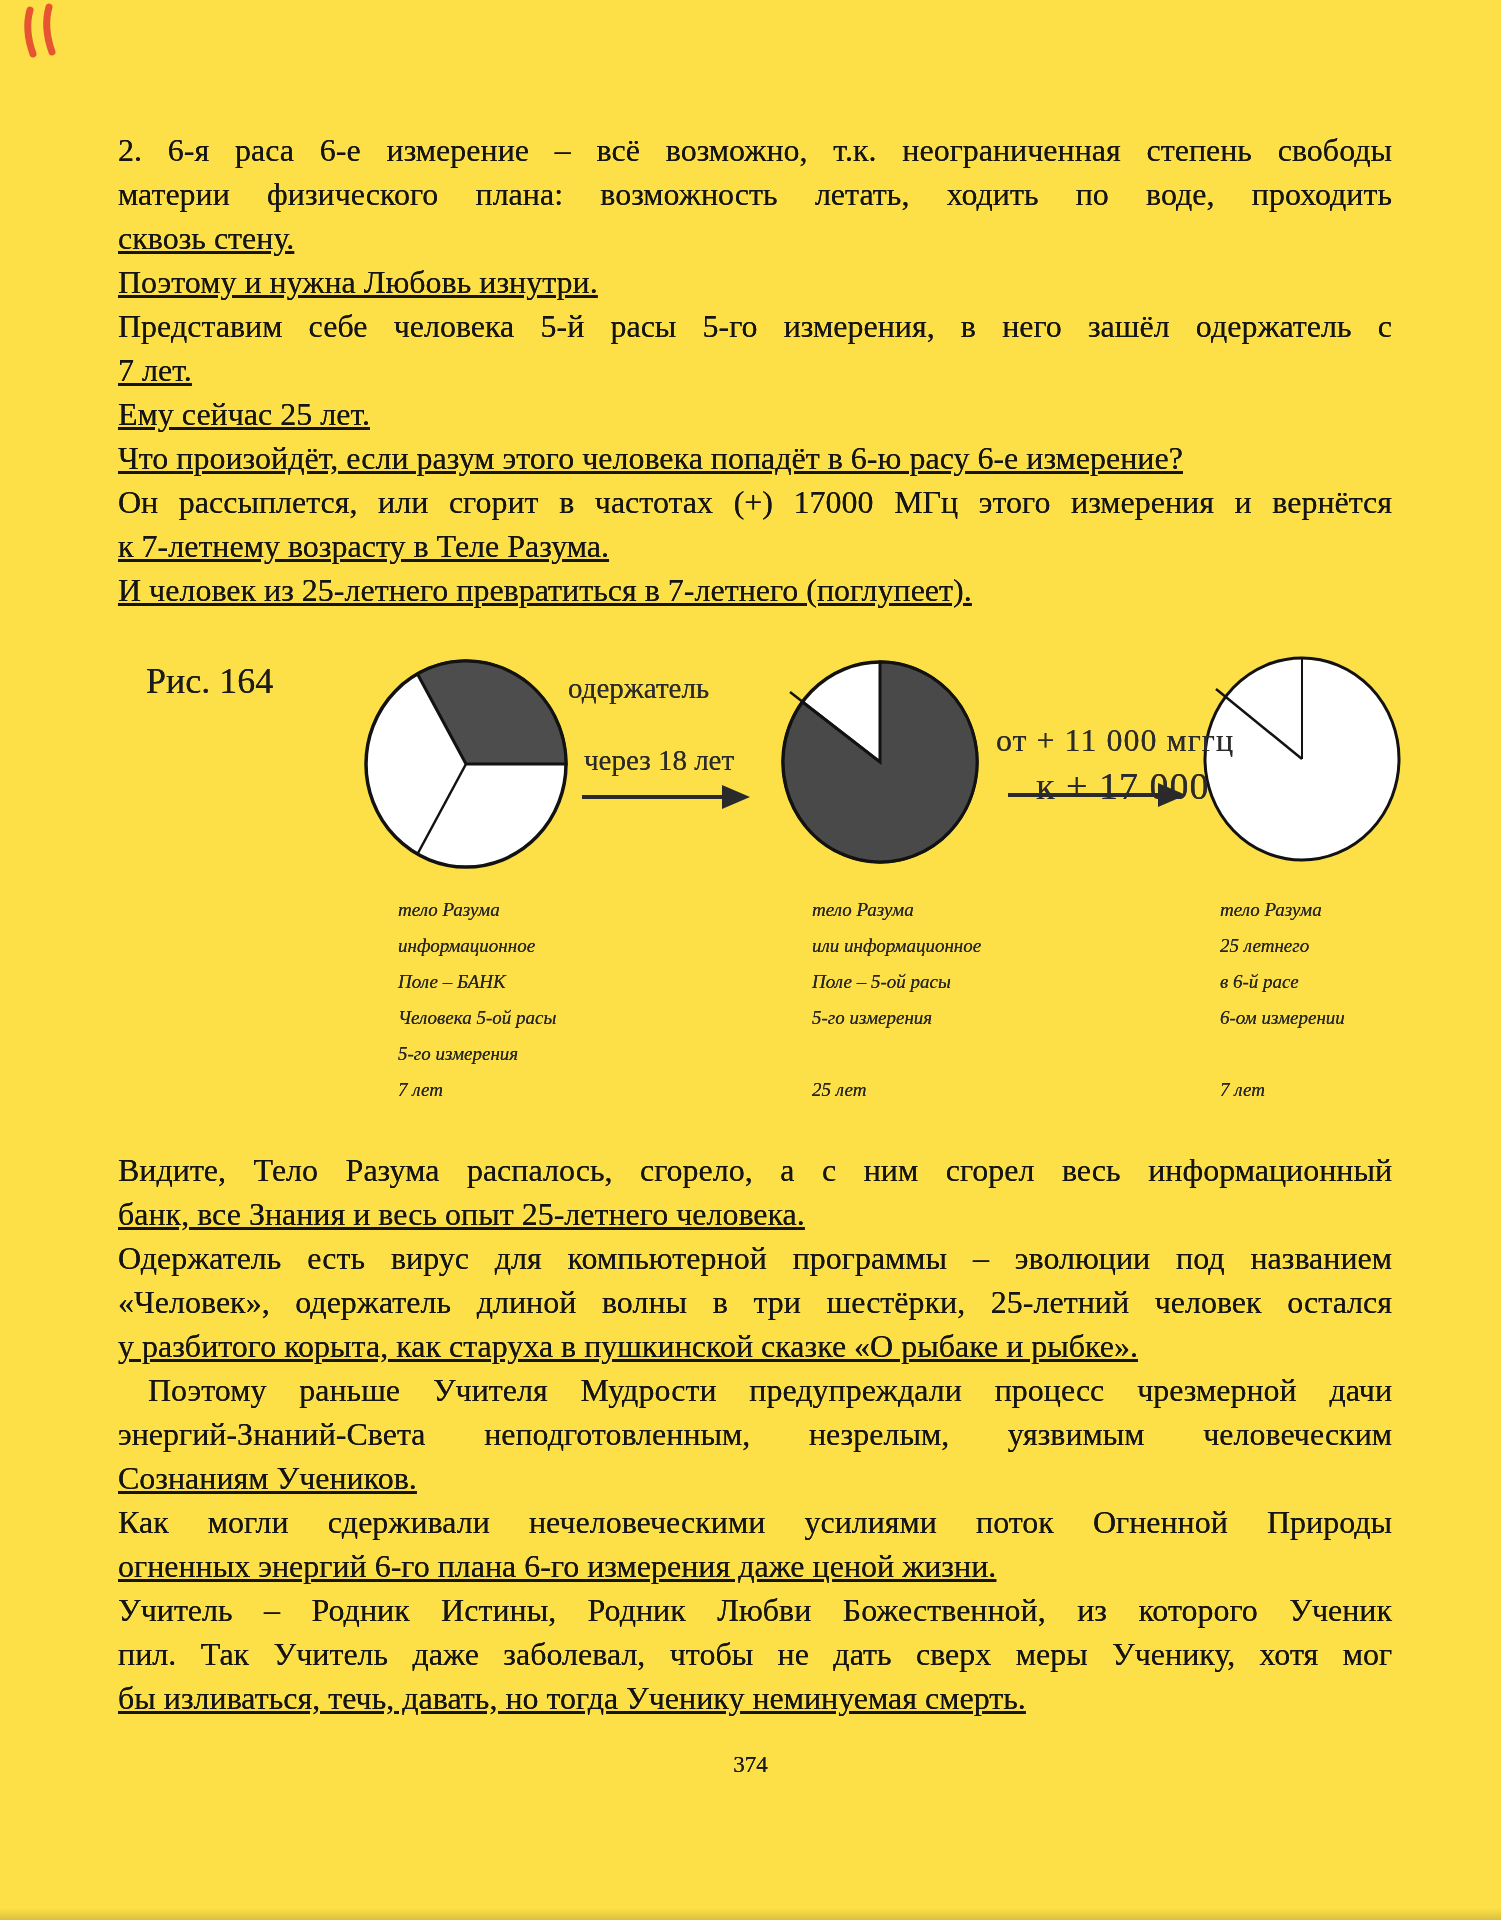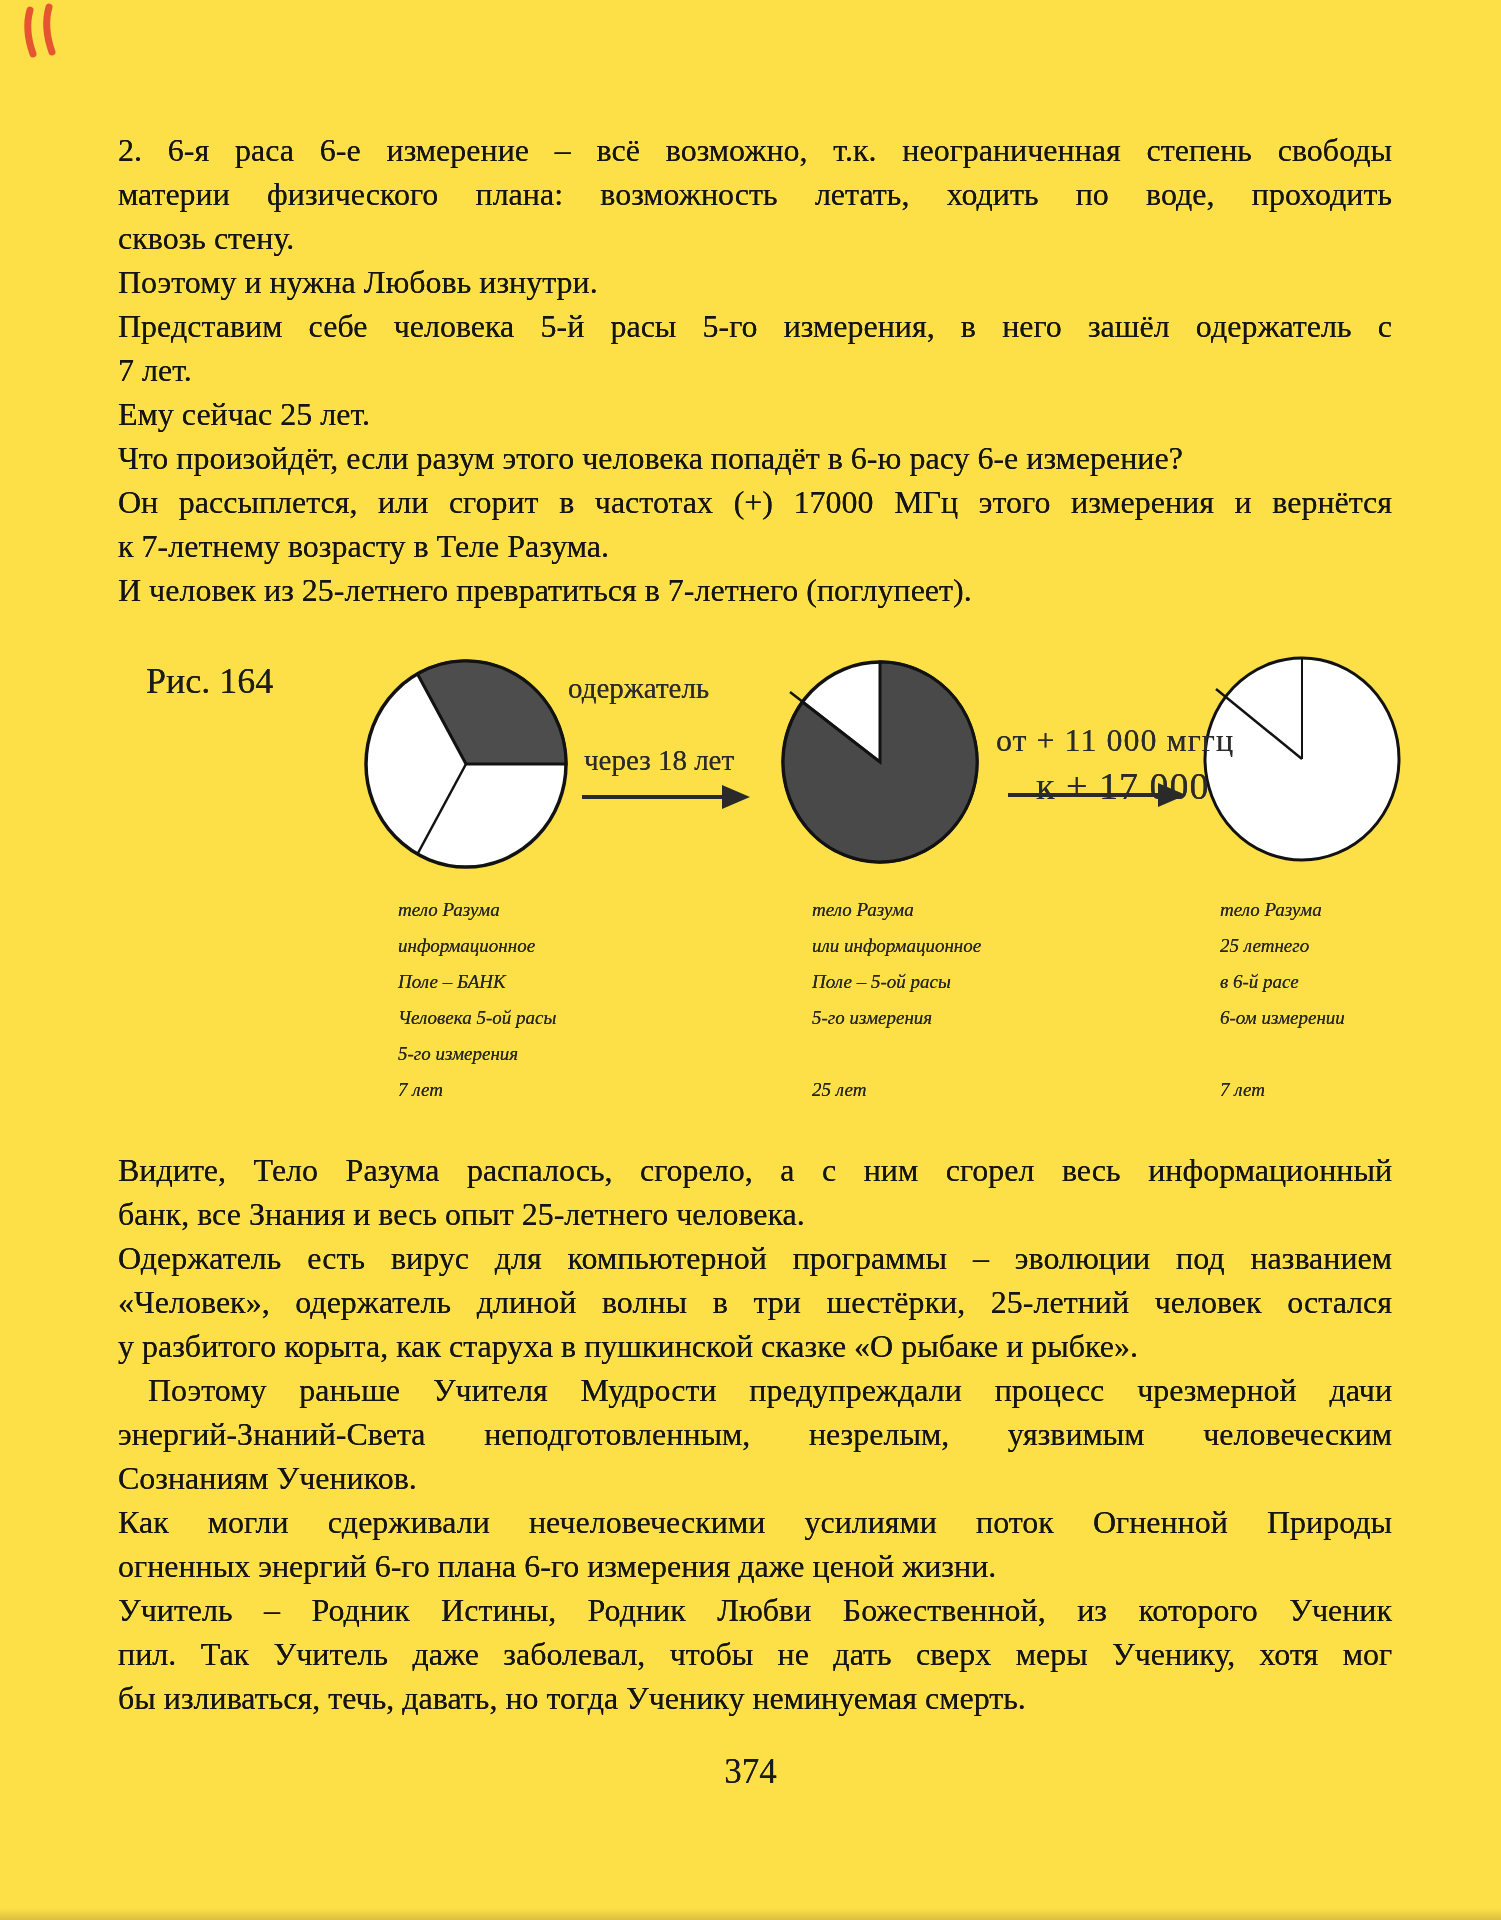--- a/index.html
+++ b/index.html
@@ -19,21 +19,21 @@
   .para{margin:0;}
   .para .line{
     font-size:32px;
     line-height:44px;
     white-space:nowrap;
     text-align:justify;
     text-align-last:justify;
     color:#151515;
     text-shadow:0 0 0.5px currentColor;
   }
-  .para .line:last-child{text-align-last:left;}
+  .para .line:last-child{text-align-last:left;text-decoration:underline;}
   .para.indent-first .line:first-child{text-indent:30px;}
   
   .fig-label{
     position:absolute;left:146px;top:660px;
     font-size:36px;color:#1c1c1c;text-shadow:0 0 0.5px currentColor;
   }
   .fig-svg{position:absolute;left:0;top:620px;width:1501px;height:320px;}
   .ann{position:absolute;font-size:29px;color:#2b2b2b;white-space:nowrap;text-shadow:0 0 0.4px currentColor;}
   .possessor{left:568px;top:672px;}
   .years18{left:584px;top:744px;}
@@ -46,21 +46,21 @@
     text-shadow:0 0 0.4px currentColor;
     font-style:italic;
   }
   .c1{left:398px;}
   .c2{left:812px;}
   .c3{left:1220px;}
   .c2 .age,.c3 .age{margin-top:36px;}
   
   .page-number{
     position:absolute;left:0;right:0;top:1752px;
-    text-align:center;font-size:35px;color:#1b1b1b;text-shadow:0 0 0.5px currentColor;
+    text-align:center;font-size:23px;color:#1b1b1b;text-shadow:0 0 0.5px currentColor;
   }
   
   .red-mark{position:absolute;left:18px;top:2px;}
   
   .scan-edge{
     position:absolute;left:0;right:0;bottom:0;height:12px;
     background:linear-gradient(to bottom, rgba(0,0,0,0) 0%, rgba(0,0,0,0.14) 100%);
   }
 </style>
 </head>

